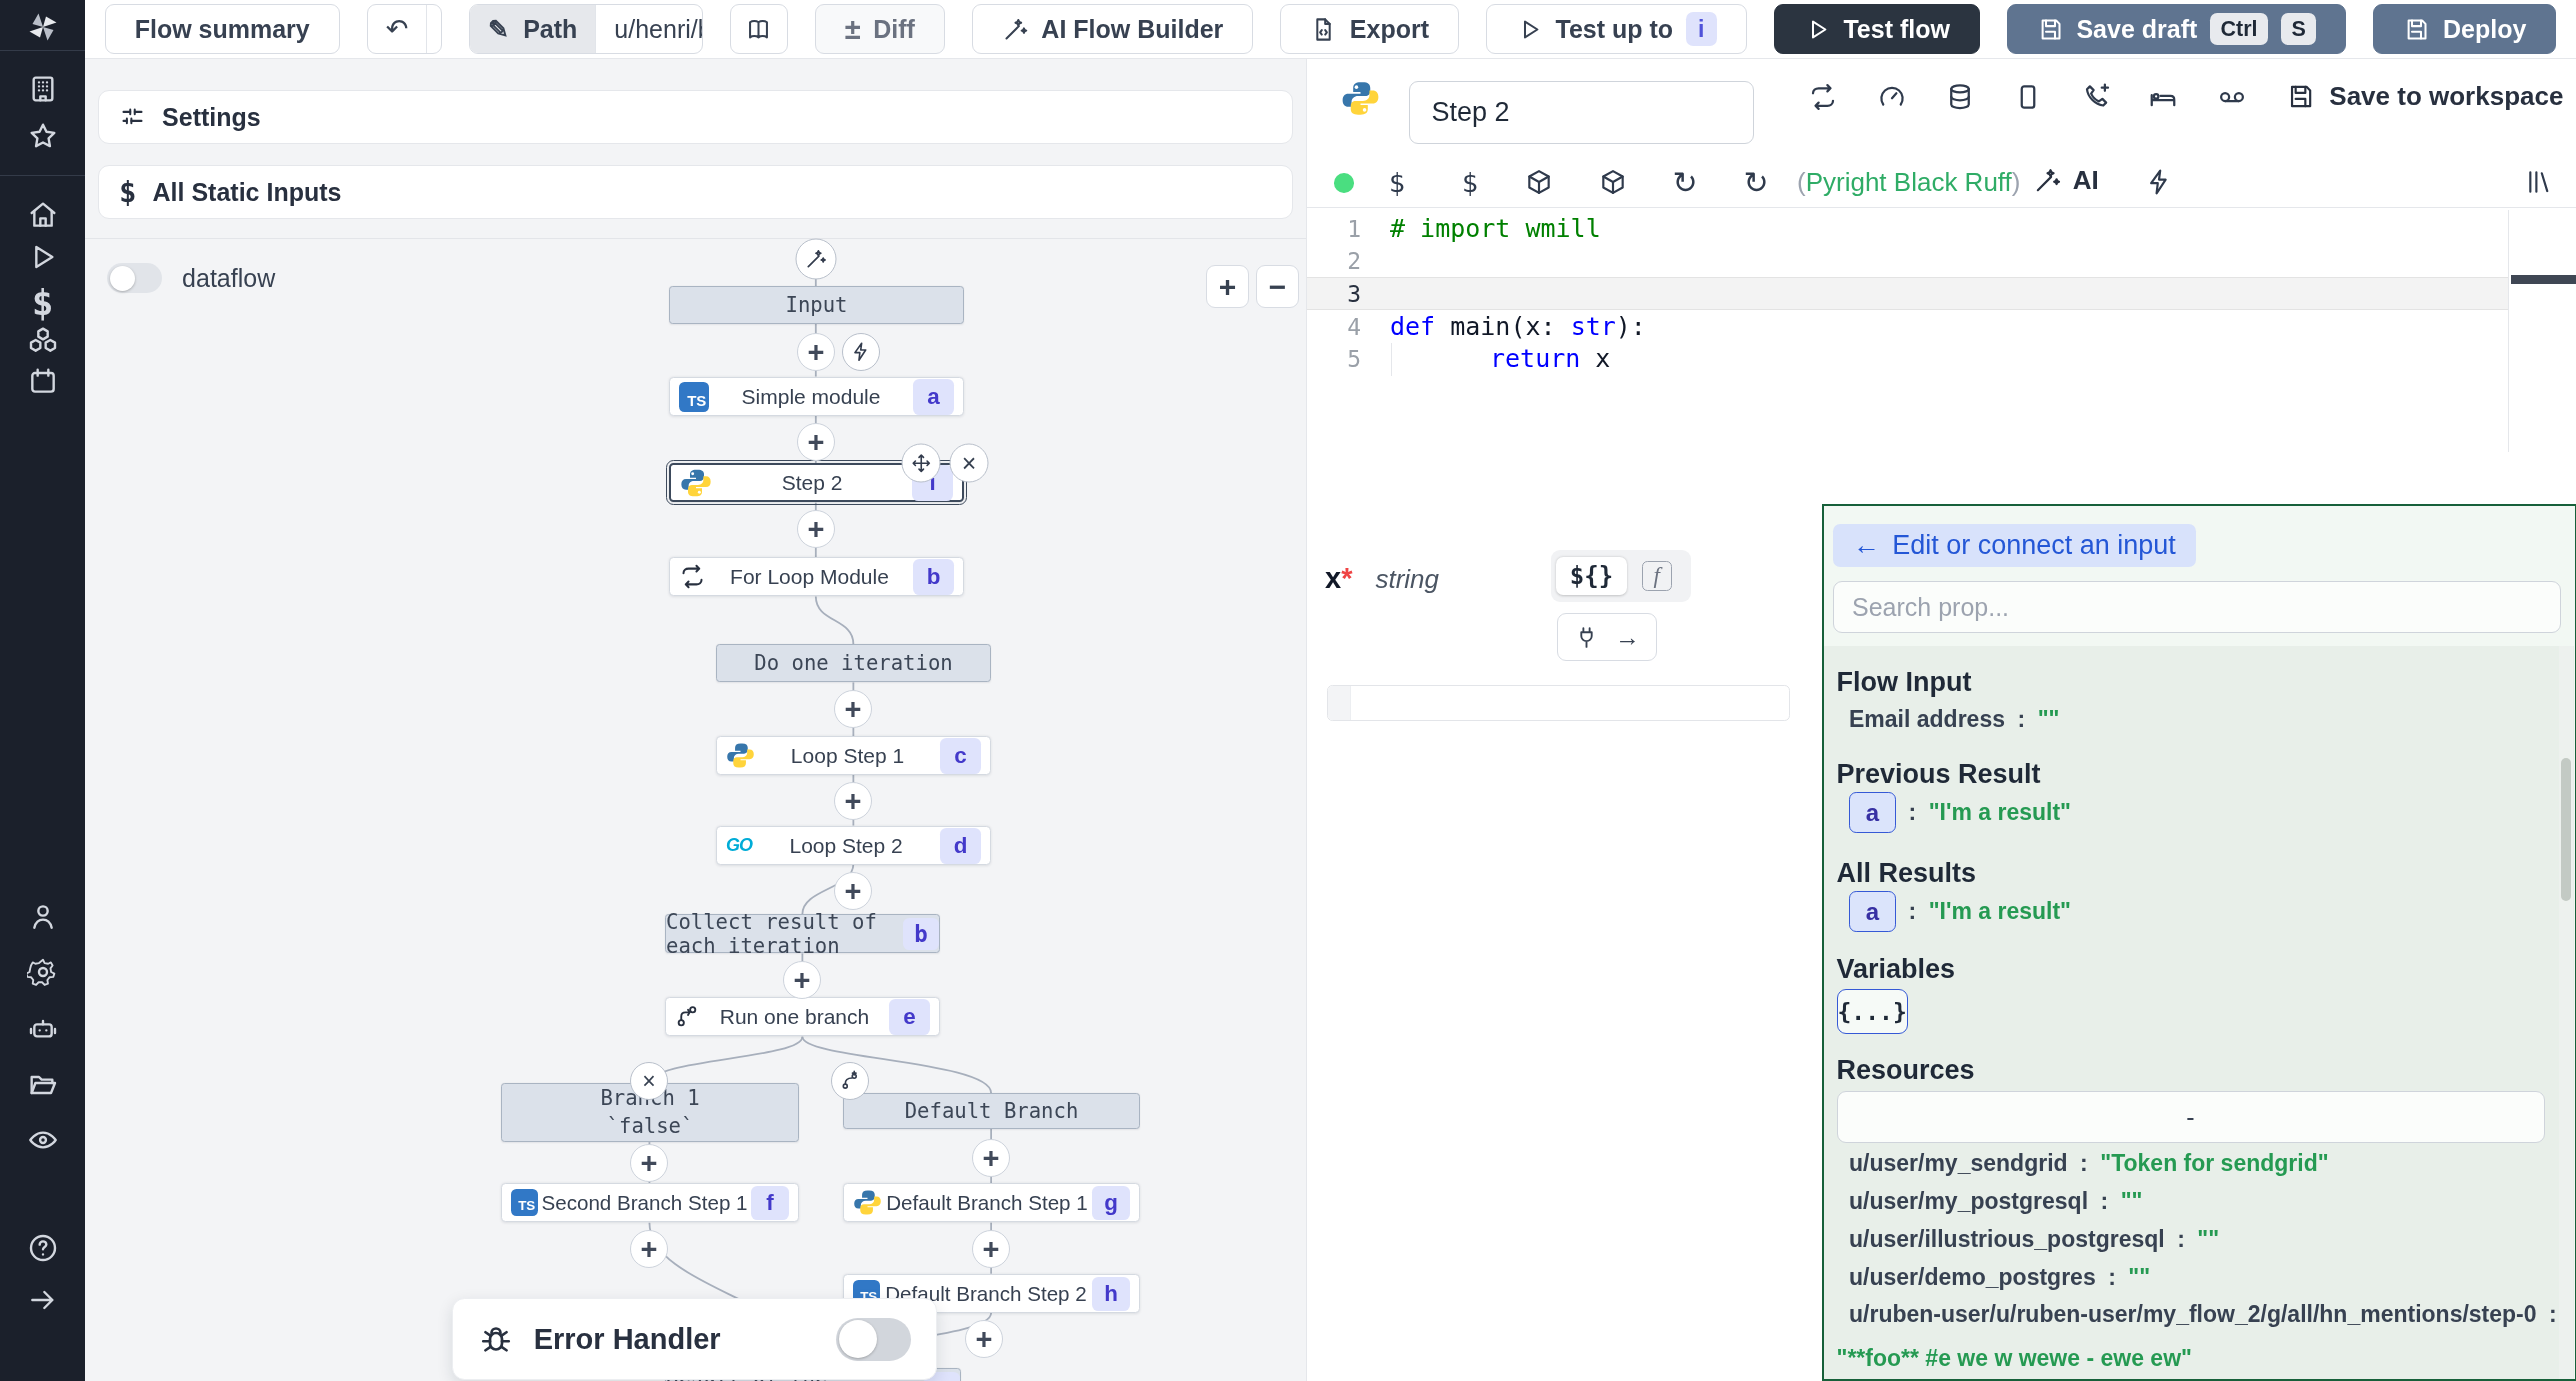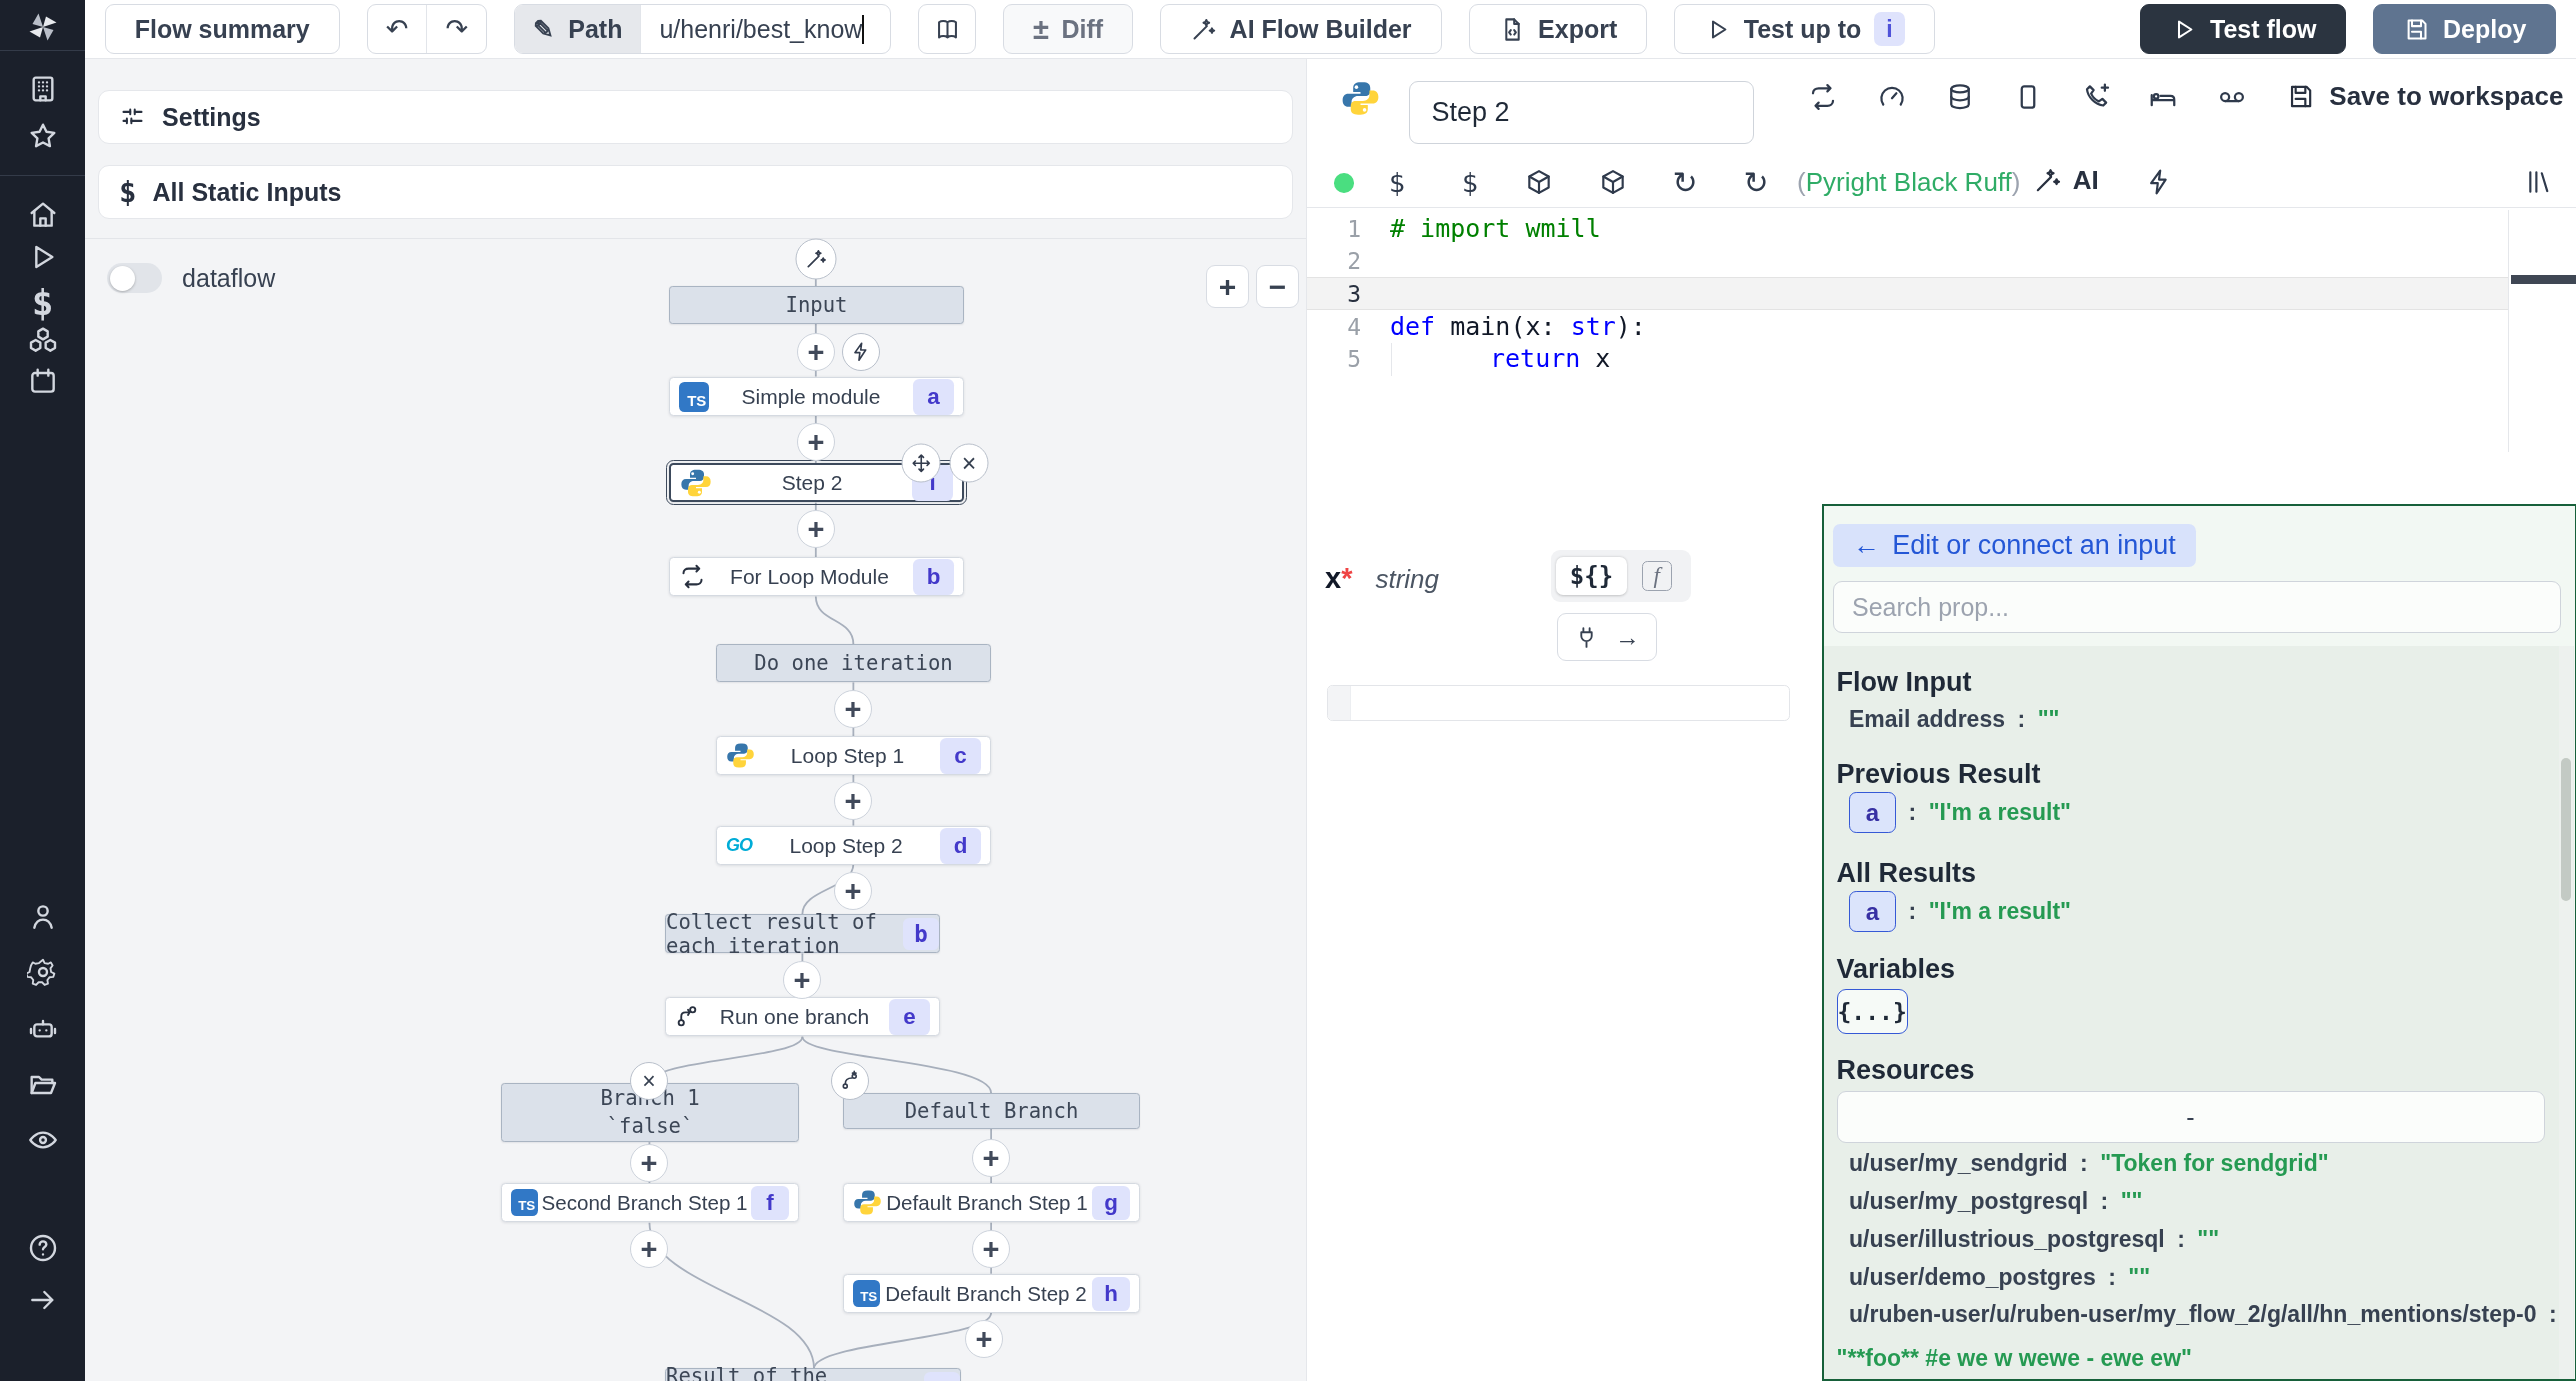--- a/index.html
+++ b/index.html
@@ -251,20 +251,29 @@
       <svg class="i" viewBox="0 0 24 24">
           <path d="M8 5v14l11-7z"></path>
         </svg>
       <span>Test flow</span>
     </button>
     <button class="btn slate">
       <svg class="i" viewBox="0 0 24 24">
           <path d="M5 4h12l3 3v13H5z"></path>
           <path d="M8 4v5h8V4M8 14h8v6"></path>
         </svg>
+      <span>Save draft</span>
+      <span class="kbd">Ctrl</span>
+      <span class="kbd">S</span>
+    </button>
+    <button class="btn slate">
+      <svg class="i" viewBox="0 0 24 24">
+          <path d="M5 4h12l3 3v13H5z"></path>
+          <path d="M8 4v5h8V4M8 14h8v6"></path>
+        </svg>
       <span>Deploy</span>
     </button>
   </div>
 
   <div class="flowpanel abs">
     <div class="card" style="top:31px">
       <svg class="i" viewBox="0 0 24 24">
           <path d="M4 7h6M14 7h6M4 15h3M11 15h9"></path>
           <path d="M10 5v4M14 5v4M7 13v4M11 13v4"></path>
         </svg>
@@ -473,20 +482,30 @@
 
     <div class="plusc" style="left:899px;top:1280px">
         <span>+</span>
       </div>
 
     <div class="vnode" style="left:580px;top:1309px;width:296px;height:39px">
       <span>Result of the chosen branch</span>
       <span class="nbadge" style="min-width:36px;height:32px">e</span>
     </div>
 
+    <div class="errcard">
+      <svg class="i" viewBox="0 0 24 24">
+          <rect x="8" y="8" width="8" height="11" rx="4"></rect>
+          <path d="M9 8a3 3 0 0 1 6 0M3.5 13.5H8M16 13.5h4.5M5 19.5l3.3-2.2M19 19.5l-3.3-2.2M5 7.5L8.3 9.7M19 7.5l-3.3 2.2"></path>
+        </svg>
+      <span class="t">Error Handler</span>
+      <div class="toggle" style="width:75px;height:43px;background:#d2d6dc">
+          <div class="knob" style="width:38px;height:38px"></div>
+        </div>
+    </div>
   </div>
 
   <div class="rpanel abs">
 
     <svg class="pyicon abs" viewBox="0 0 48 48" style="left:34px;top:19.7px;width:39px;height:39px">
       <path fill="#3776ab" stroke="none" d="M24 4c-6 0-9 2.5-9 7v5h9v2H9c-4.5 0-7 3-7 8s2.5 8 7 8h4v-6c0-4 3.5-7 8-7h9c3.5 0 6-2.5 6-6v-4c0-4.5-3-7-9-7h-3z"></path>
       <path fill="#ffd43b" stroke="none" d="M24 44c6 0 9-2.5 9-7v-5h-9v-2h15c4.5 0 7-3 7-8s-2.5-8-7-8h-4v6c0 4-3.5 7-8 7h-9c-3.5 0-6 2.5-6 6v4c0 4.5 3 7 9 7h3z"></path>
       <circle cx="19" cy="10" r="2.2" fill="#fff" stroke="none"></circle>
         <circle cx="29" cy="38" r="2.2" fill="#fff" stroke="none"></circle>
     </svg>

